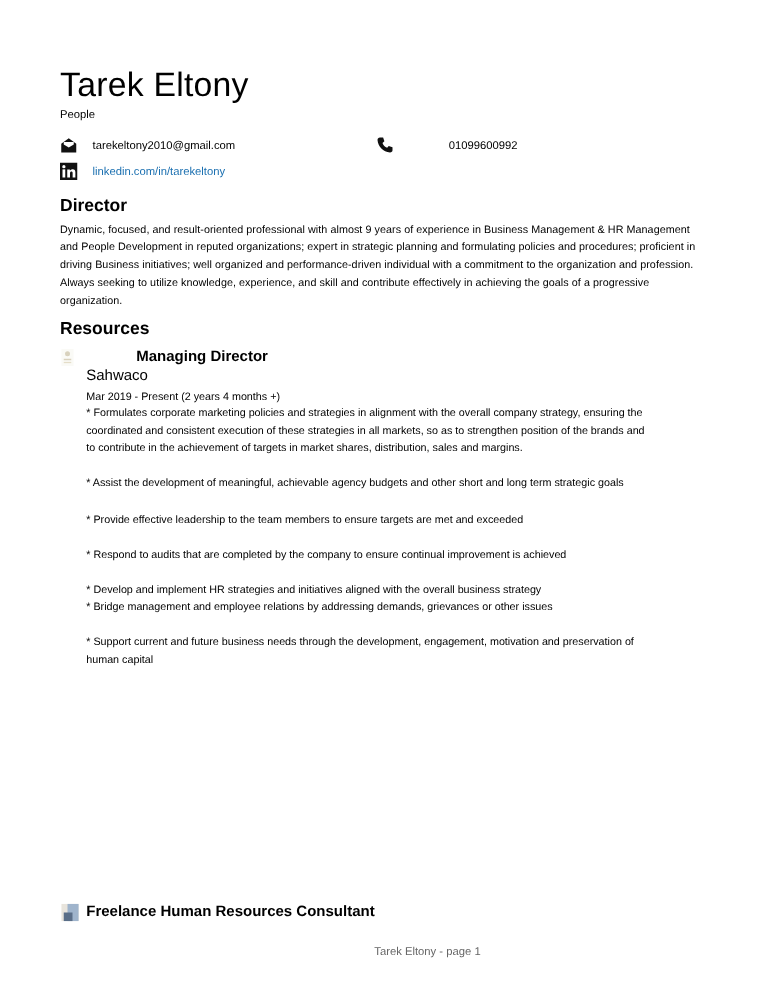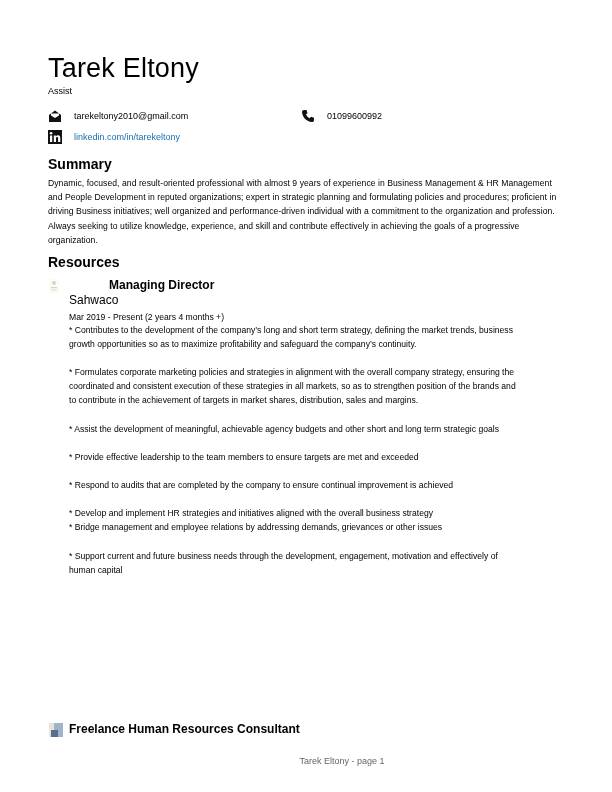--- a/index.html
+++ b/index.html
@@ -18,79 +18,78 @@
   .dates { position: absolute; left: 69px; top: 311px; font-size: 8.6px; line-height: 12px; }
   .bullets { position: absolute; left: 69px; top: 323px; width: 455px; font-size: 8.6px; line-height: 14.1px; }
   .bullets p { margin: 0 0 14.1px 0; }
   .bullets p.tight { margin-bottom: 0; }
   .footer { position: absolute; left: 0; width: 612px; top: 755px; text-align: center; font-size: 9px; color: #666; line-height: 12px; margin-left: 36px; }
 </style>
 </head>
 <body>
 
 <h1 class="name">Tarek Eltony</h1>
-<div class="location">Assist</div>
+<div class="location">People</div>
 
 <div class="contact" style="left:48px; top:109px;">
   <span class="icon">
     <svg width="14" height="14" viewBox="0 0 14 14">
         <path d="M1 6 L7 1.5 L13 6 L13 13 L1 13 Z" fill="#111"></path>
         <path d="M3 6.5 L7 9 L11 6.5 L11 4.5 L3 4.5 Z" fill="#fff"></path>
       </svg>
   </span>
   <span>tarekeltony2010@gmail.com</span>
 </div>
 
-<div class="contact" style="left:301px; top:109px;">
+<div class="contact" style="left:301px; top:109px;gap:32px;">
   <span class="icon">
     <svg width="14" height="14" viewBox="0 0 14 14">
         <path d="M3 1 L5.5 1 L6.5 4 L5 5.3 C5.8 7.3 6.8 8.4 8.7 9.2 L10 7.7 L13 8.8 L13 11.2 C13 12.2 12.2 13 11 13 C5.5 12.5 1.5 8.5 1 3 C1 1.8 1.8 1 3 1 Z" fill="#111"></path>
       </svg>
   </span>
   <span>01099600992</span>
 </div>
 
 <div class="contact" style="left:48px; top:130px;">
   <span class="icon">
     <svg width="14" height="14" viewBox="0 0 14 14">
         <rect x="0" y="0" width="14" height="14" fill="#111"></rect>
         <rect x="2" y="5.5" width="2.2" height="6.5" fill="#fff"></rect>
         <circle cx="3.1" cy="3.3" r="1.3" fill="#fff"></circle>
         <path d="M5.8 5.5 L7.9 5.5 L7.9 6.5 C8.4 5.7 9.3 5.3 10.2 5.3 C11.6 5.3 12.3 6.2 12.3 7.9 L12.3 12 L10.1 12 L10.1 8.3 C10.1 7.5 9.8 7.1 9.2 7.1 C8.5 7.1 8 7.6 8 8.4 L8 12 L5.8 12 Z" fill="#fff"></path>
       </svg>
   </span>
   <a href="#">linkedin.com/in/tarekeltony</a>
 </div>
 
-<h2 class="section-title" style="top:156px;">Summary</h2>
+<h2 class="section-title" style="top:156px;">Director</h2>
 <div class="summary">Dynamic, focused, and result-oriented professional with almost 9 years of experience in Business Management &amp; HR Management and People Development in reputed organizations; expert in strategic planning and formulating policies and procedures; proficient in driving Business initiatives; well organized and performance-driven individual with a commitment to the organization and profession. Always seeking to utilize knowledge, experience, and skill and contribute effectively in achieving the goals of a progressive organization.</div>
 
 <h2 class="section-title" style="top:254px;">Resources</h2>
 
 <span class="job-logo" style="left:49px; top:279px;">
   <svg width="10" height="14" viewBox="0 0 10 14">
       <rect x="0" y="0" width="10" height="14" fill="#fafaf6"></rect>
       <circle cx="5" cy="4" r="2" fill="#d9d2be"></circle>
       <rect x="2" y="8" width="6" height="1.2" fill="#d9d2be"></rect>
       <rect x="2" y="10.5" width="6" height="1" fill="#e4ddc8"></rect>
     </svg>
 </span>
 <div class="job-title" style="top:278px;padding-left:40px;">Managing Director</div>
 <div class="company">Sahwaco</div>
 <div class="dates">Mar 2019 - Present (2 years 4 months +)</div>
 
 <div class="bullets">
-  <p>* Contributes to the development of the company’s long and short term strategy, defining the market trends, business growth opportunities so as to maximize profitability and safeguard the company’s continuity.</p>
   <p>* Formulates corporate marketing policies and strategies in alignment with the overall company strategy, ensuring the coordinated and consistent execution of these strategies in all markets, so as to strengthen position of the brands and to contribute in the achievement of targets in market shares, distribution, sales and margins.</p>
   <p>* Assist the development of meaningful, achievable agency budgets and other short and long term strategic goals</p>
   <p>* Provide effective leadership to the team members to ensure targets are met and exceeded</p>
   <p>* Respond to audits that are completed by the company to ensure continual improvement is achieved</p>
   <p class="tight">* Develop and implement HR strategies and initiatives aligned with the overall business strategy</p>
   <p>* Bridge management and employee relations by addressing demands, grievances or other issues</p>
-  <p>* Support current and future business needs through the development, engagement, motivation and effectively of human capital</p>
+  <p>* Support current and future business needs through the development, engagement, motivation and preservation of human capital</p>
 </div>
 
 <span class="job-logo" style="left:49px; top:723px;">
   <svg width="14" height="14" viewBox="0 0 14 14">
       <rect x="0" y="0" width="14" height="14" fill="#e8e4dc"></rect>
       <rect x="5" y="0" width="9" height="14" fill="#9fb4cc"></rect>
       <rect x="2" y="7" width="7" height="7" fill="#5a6e88"></rect>
     </svg>
 </span>
 <div class="job-title" style="top:722px;">Freelance Human Resources Consultant</div>

